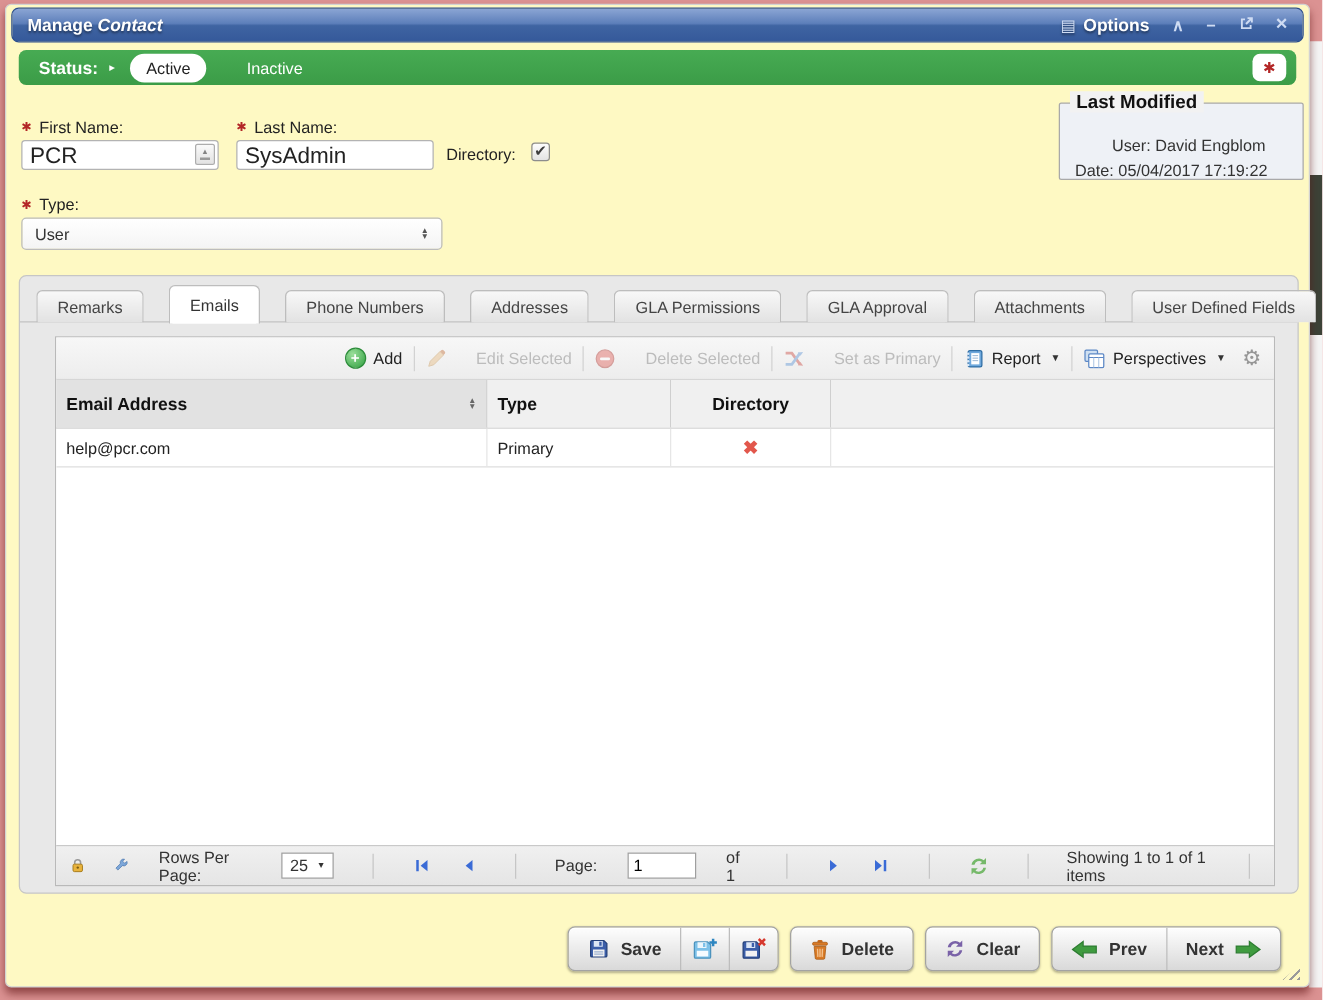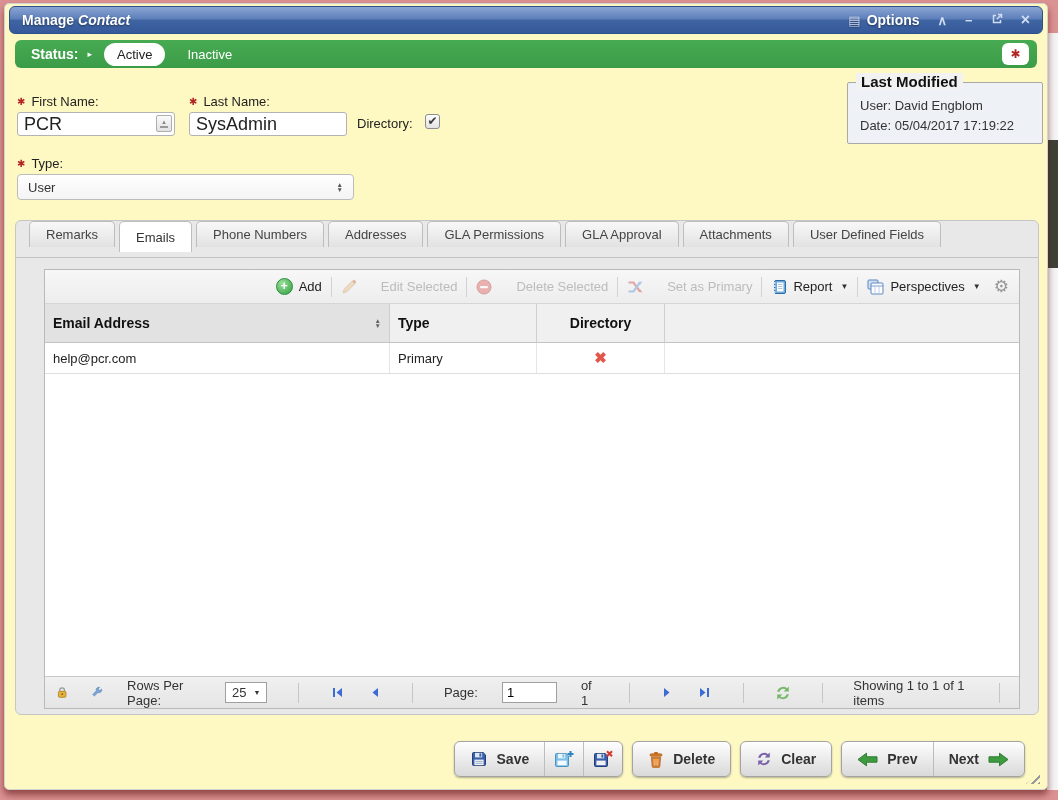--- a/index.html
+++ b/index.html
@@ -26,21 +26,21 @@
   .winctl{font-size:13px;font-weight:bold;color:#cfdcf3;line-height:1;}
   .winctl.close{font-size:16px;}
 
   
   .statusbar{position:absolute;left:10px;top:36px;right:10px;height:28px;border-radius:6px;
              background:linear-gradient(#47ab53,#3b9c47);display:flex;align-items:center;
              padding:0 8px 0 16px;box-sizing:border-box;}
   .status-label{color:#fff;font-weight:bold;font-size:14px;}
   .status-arrow{color:#fff;font-size:9px;margin:0 12px 0 9px;}
   .pill{background:#fff;color:#222;font-size:13px;padding:4px 13px;border-radius:12px;}
-  .status-inactive{color:#fff;font-size:13px;margin-left:22px;text-align:center;}
+  .status-inactive{color:#fff;font-size:13px;margin-left:32px;text-align:center;}
   .req-btn{margin-left:auto;background:#fff;border-radius:6px;width:27px;height:22px;
            display:flex;align-items:center;justify-content:center;color:#b32626;font-size:12px;}
 
   
   .flabel{position:absolute;font-size:13px;color:#222;display:flex;gap:6px;align-items:center;white-space:nowrap;}
   .req{color:#b32626;font-size:10px;}
   .input{height:24px;border:1px solid #b3b3b3;border-radius:3px;background:#fff;font-size:18px;
          color:#222;padding:0 6px;box-sizing:border-box;font-family:inherit;outline:none;}
   .fn-wrap{position:absolute;left:12px;top:108px;width:158px;height:24px;}
   .fn-wrap .input{width:100%;padding-right:24px;}
@@ -53,31 +53,31 @@
   .checkbox{position:absolute;left:420px;top:110px;width:15px;height:15px;border:1px solid #8d8d8d;
             border-radius:3px;background:linear-gradient(#fdfdfd,#e3e3e3);display:flex;
             align-items:center;justify-content:center;box-sizing:border-box;}
   .checkbox .mark{font-size:12px;color:#3c3c3c;margin-top:-2px;}
 
   .lm-box{position:absolute;left:842px;top:78px;width:196px;height:62px;border:1px solid #a9a9a9;
           background:#eef1f6;border-radius:2px;box-sizing:border-box;}
   .lm-legend{position:absolute;top:-10px;left:8px;background:#f2f2f2;padding:0 5px;
              font-weight:bold;font-size:15px;color:#111;text-align:right;}
   .lm-line{font-size:13px;color:#333;margin:5px 0 0 12px;white-space:nowrap;}
-  .lm-line.first{margin-top:15px;}
+  .lm-line.first{margin-top:26px;text-align:center;}
 
   .type-select{position:absolute;left:12px;top:170px;width:337px;height:26px;border:1px solid #bcbcbc;
                border-radius:4px;background:linear-gradient(#fff,#f4f4f4);display:flex;align-items:center;
                padding:0 10px;font-size:13px;color:#333;box-sizing:border-box;}
   .spinner{margin-left:auto;display:flex;flex-direction:column;line-height:5px;font-size:6.5px;color:#555;}
 
   
   .panel{position:absolute;left:10px;top:216px;width:1024px;height:495px;background:#e8e8e8;
          border:1px solid #c6c6c6;border-radius:6px;box-sizing:border-box;}
-  .tabstrip{position:relative;display:flex;align-items:flex-start;gap:4px;height:37px;padding:0 0 0 13px;}
+  .tabstrip{position:relative;display:flex;align-items:flex-end;gap:20px;height:37px;padding:0 0 0 13px;}
   .tabstrip::after{content:"";position:absolute;left:0;right:0;bottom:0;height:1px;background:#c2c2c2;}
   .tab{position:relative;z-index:1;height:26px;line-height:26px;padding:0 16px;font-size:13px;color:#444;
        background:linear-gradient(#f8f8f8,#e2e2e2);border:1px solid #bdbdbd;border-bottom:none;
        border-radius:5px 5px 0 0;box-sizing:border-box;white-space:nowrap;}
   .tab.active{z-index:3;height:31px;line-height:31px;background:#fff;color:#333;margin-bottom:-1px;}
 
   .tablebox{position:absolute;left:28px;top:48px;width:976px;height:440px;background:#fff;
             border:1px solid #b9b9b9;box-sizing:border-box;display:flex;flex-direction:column;}
   .gridtoolbar{height:33px;background:linear-gradient(#f7f7f7,#ededed);border-bottom:1px solid #d6d6d6;
                display:flex;align-items:center;justify-content:flex-end;gap:9px;padding:0 10px;flex:none;}

